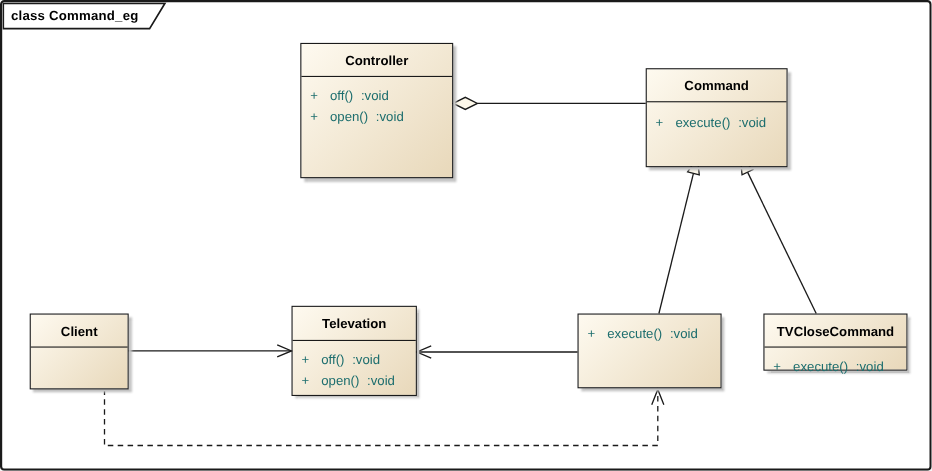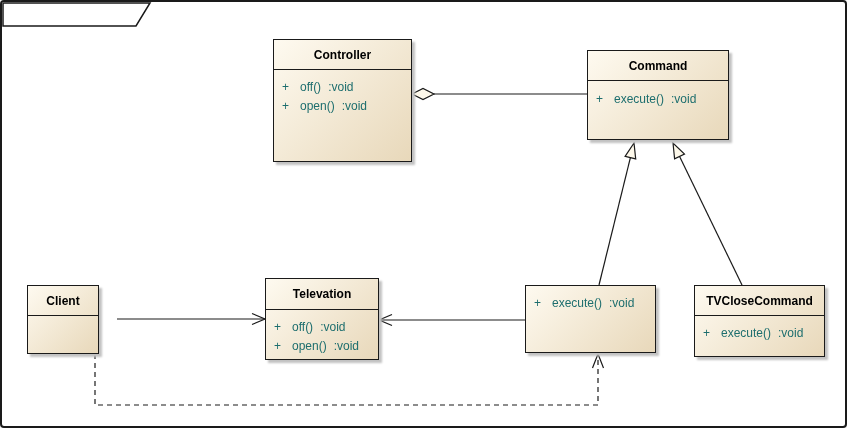--- a/index.html
+++ b/index.html
@@ -90,49 +90,50 @@
       <line x1="523" y1="318" x2="377" y2="318"></line>
       <polyline points="390,312.5 377,318 390,323.5"></polyline>
     </g>
 
     <g stroke="#1a1a1a" stroke-width="1.2" fill="none">
       <path d="M93,352 L93,403 L596,403 L596,356" stroke-dasharray="5 4"></path>
       <polyline points="590.5,366 596,352 601.5,366"></polyline>
     </g>
   </svg>
 
+  <div class="frame-label">class Command_eg</div>
 
   <div class="class-box" style="left:271px;top:37px;width:139px;height:123px">
     <div class="class-title">Controller</div>
     <div class="class-body">
       <div class="method-row">
         <span class="vis">+</span>
         <span class="sig">off()</span>
         <span class="typ">:void</span>
       </div>
       <div class="method-row">
         <span class="vis">+</span>
         <span class="sig">open()</span>
         <span class="typ">:void</span>
       </div>
     </div>
   </div>
 
-  <div class="class-box" style="left:585px;top:48px;width:142px;height:90px">
+  <div class="class-box" style="left:585px;top:60px;width:129px;height:90px">
     <div class="class-title">Command</div>
     <div class="class-body" style="padding-top:9px">
       <div class="method-row">
         <span class="vis">+</span>
         <span class="sig">execute()</span>
         <span class="typ">:void</span>
       </div>
     </div>
   </div>
 
-  <div class="class-box" style="left:25px;top:283px;width:72px;height:69px">
+  <div class="class-box" style="left:25px;top:283px;width:90px;height:69px">
     <div class="class-title">Client</div>
     <div class="class-body"></div>
   </div>
 
   <div class="class-box" style="left:263px;top:276px;width:114px;height:82px">
     <div class="class-title tall">Televation</div>
     <div class="class-body">
       <div class="method-row">
         <span class="vis">+</span>
         <span class="sig">off()</span>
@@ -149,21 +150,21 @@
   <div class="class-box" style="left:523px;top:283px;width:131px;height:68px">
     <div class="class-body">
       <div class="method-row">
         <span class="vis">+</span>
         <span class="sig">execute()</span>
         <span class="typ">:void</span>
       </div>
     </div>
   </div>
 
-  <div class="class-box" style="left:692px;top:283px;width:131px;height:72px">
+  <div class="class-box" style="left:692px;top:283px;width:131px;height:52px">
     <div class="class-title">TVCloseCommand</div>
     <div class="class-body">
       <div class="method-row">
         <span class="vis">+</span>
         <span class="sig">execute()</span>
         <span class="typ">:void</span>
       </div>
     </div>
   </div>
 

